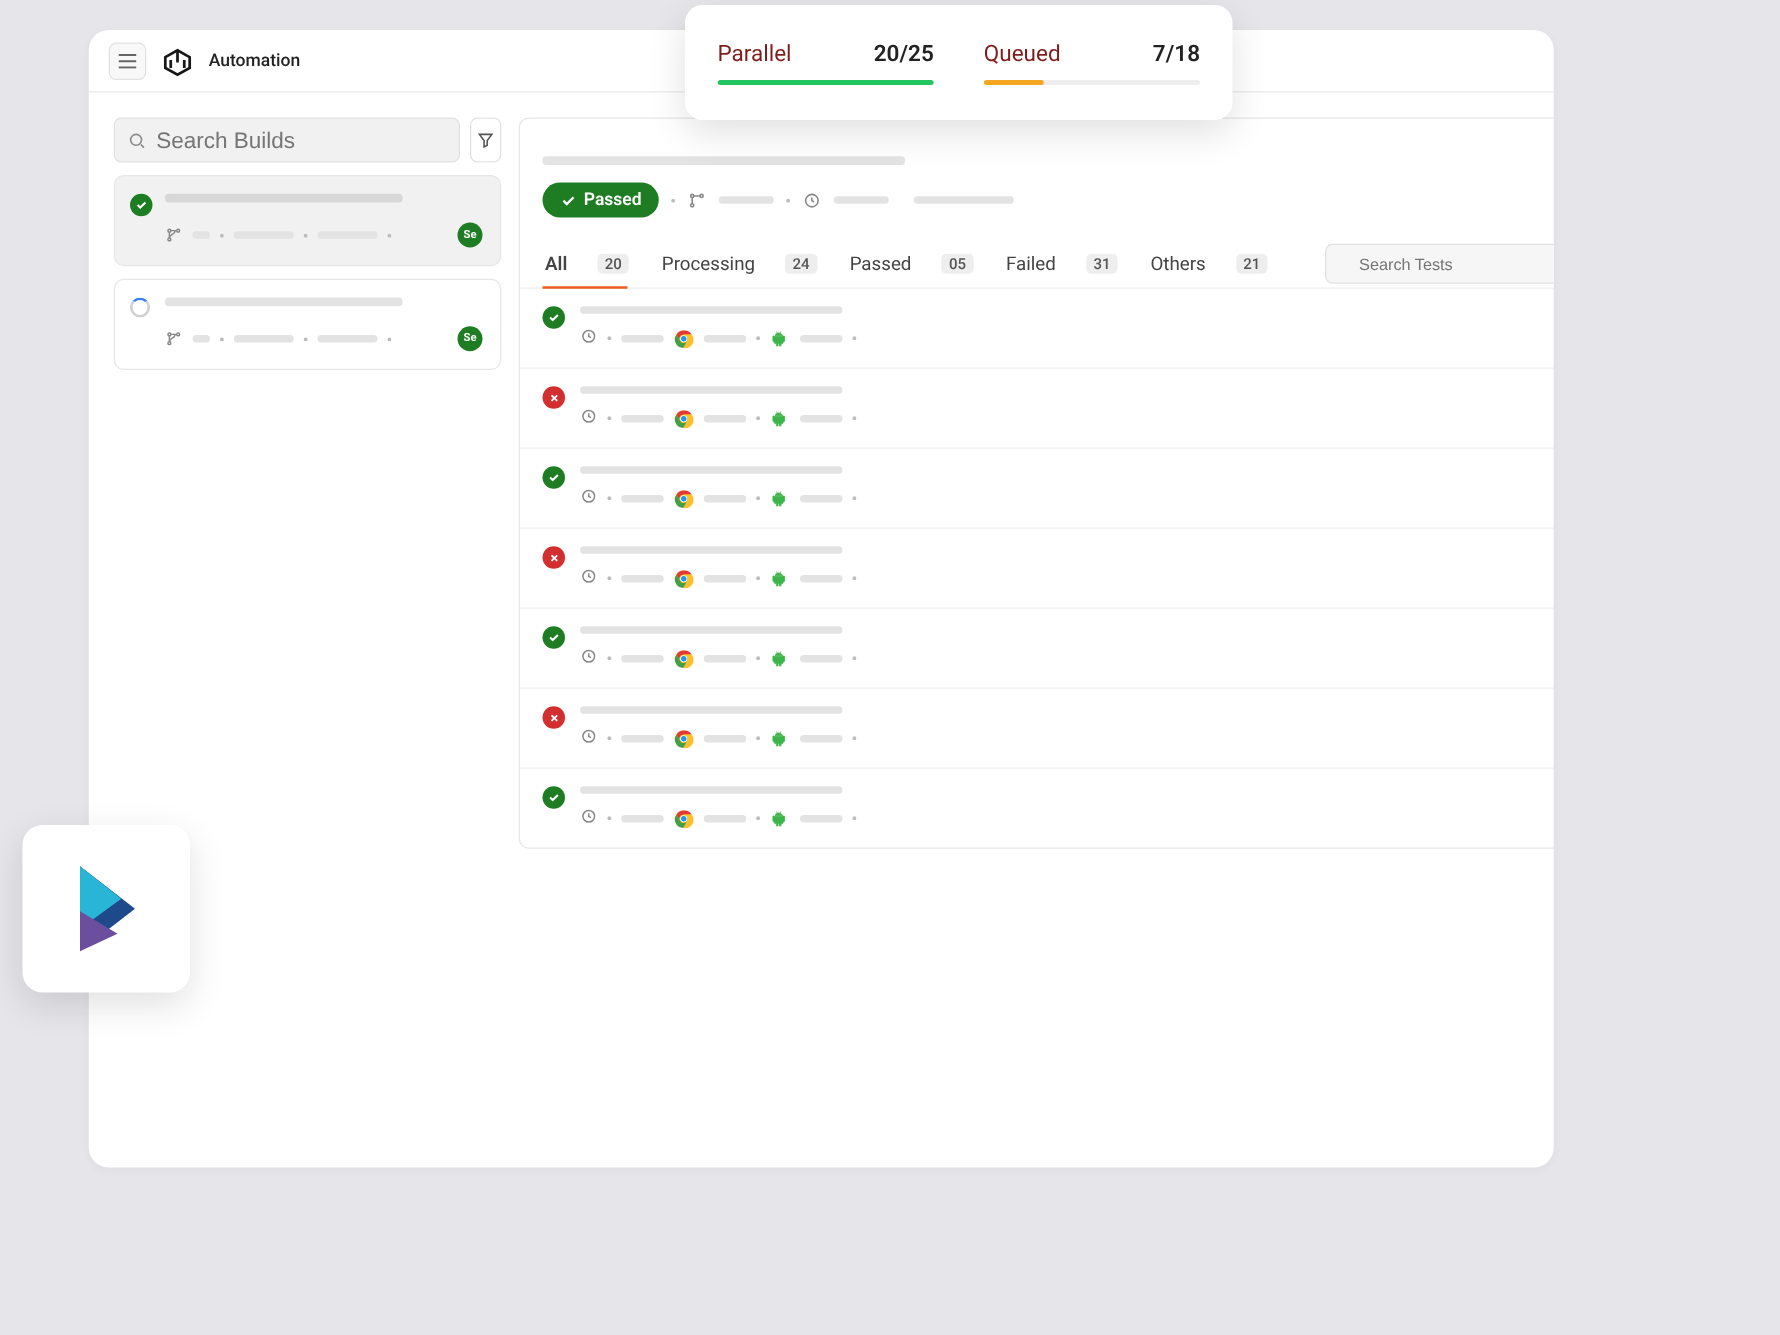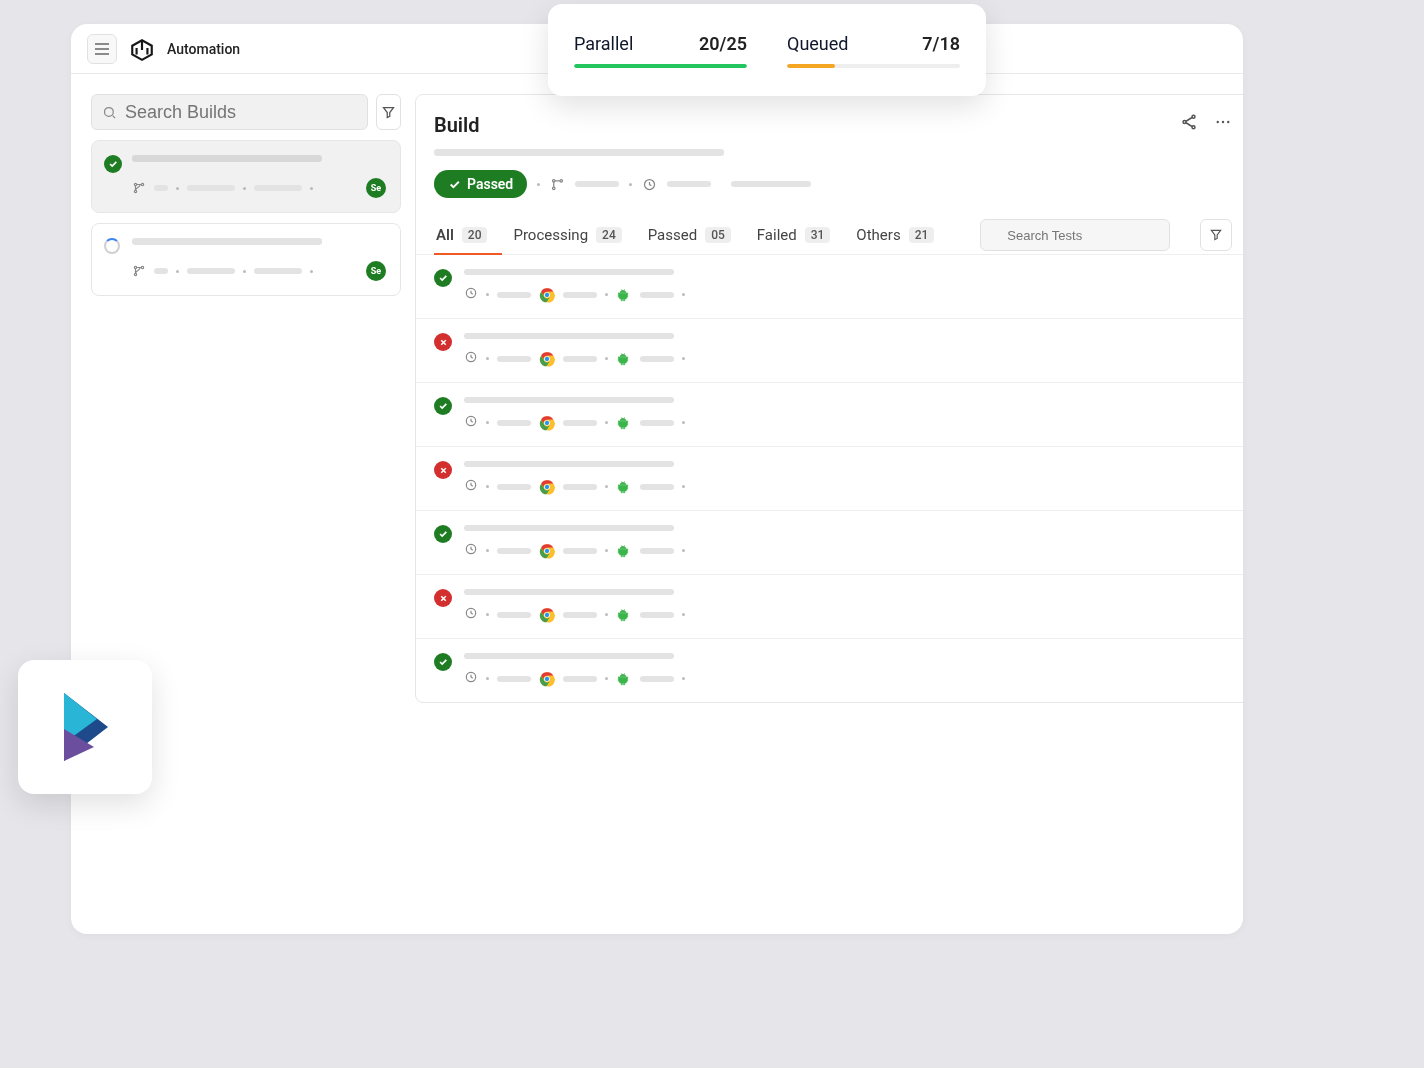--- a/index.html
+++ b/index.html
@@ -35,41 +35,41 @@
 .main { flex:1; border:1px solid #e6e6e6; border-radius:8px; padding:18px 18px 0 18px; display:flex; flex-direction:column; }
 .main-header { display:flex; align-items:flex-start; justify-content:space-between; }
 .main-title { font-size:20px; font-weight:600; color:#222; }
 .main-actions { display:flex; gap:16px; color:#666; }
 .main-actions .icon-btn { cursor:pointer; }
 .main-subtitle { margin-top:12px; }
 .status-row { display:flex; align-items:center; gap:10px; margin-top:14px; }
 .status-pill { background:#1e7d23; color:#fff; border-radius:20px; padding:6px 14px; display:flex; align-items:center; gap:6px; font-size:14px; font-weight:600; }
 
 .tabs-row { display:flex; align-items:center; gap:22px; border-bottom:1px solid #eee; margin-top:18px; margin-left:-18px; margin-right:-18px; padding:0 18px; position:relative;}
-.tab { padding:10px 2px; font-size:15px; color:#444; display:flex; align-items:center; gap:8px; cursor:pointer; }
+.tab { padding:10px 2px; font-size:15px; color:#444; display:flex; align-items:center; gap:24px; cursor:pointer; }
 .tab.active { font-weight:600; }
 .tab.active::after { content:""; position:absolute; bottom:-1px; height:2px; background:#f05923; width:68px; left:18px; }
 .count-badge { background:#eee; color:#555; border-radius:4px; padding:1px 6px; font-size:12px; font-weight:500; }
 .tabs-spacer { flex:1; }
 .tests-search { height:32px; width:190px; background:#f6f6f6; border:1px solid #e1e1e1; border-radius:6px; display:flex; align-items:center; padding:0 20px; gap:6px; }
 .tests-search input { border:none; background:transparent; outline:none; flex:1; font-size:13px; }
 .tabs-filter { width:32px; height:32px; border:1px solid #e1e1e1; border-radius:6px; display:flex; align-items:center; justify-content:center; cursor:pointer; margin-left:8px; }
 
 .test-list { margin-left:-18px; margin-right:-18px; }
 .test-row { border-bottom:1px solid #eee; padding:14px 18px; display:flex; gap:12px; cursor:pointer; }
 .test-row:last-child { border-bottom:none; }
 .status-fail { background:#d32f2f; }
 .test-body { flex:1; display:flex; flex-direction:column; gap:10px; }
 .meta-row { display:flex; align-items:center; gap:8px; }
 .chrome-icon, .android-icon { width:16px; height:16px; flex-shrink:0; }
 
 .float-stats { position:absolute; left:548px; top:4px; width:438px; height:92px; background:#fff; border-radius:14px; box-shadow:0 10px 30px rgba(0,0,0,0.12); display:flex; align-items:center; padding:0 26px; gap:40px; }
 .stat { flex:1; }
 .stat-top { display:flex; justify-content:space-between; font-size:18px; }
-.stat-label { color:#0f172a; }
+.stat-label { color:#7f1d1d; }
 .stat-value { font-weight:600; color:#222; }
 .bar-track { height:4px; background:#eee; border-radius:2px; margin-top:10px; overflow:hidden; }
 .bar-fill { height:100%; border-radius:2px; }
 
 .float-logo { position:absolute; left:18px; top:660px; width:134px; height:134px; background:#fff; border-radius:16px; box-shadow:0 10px 30px rgba(0,0,0,0.12); display:flex; align-items:center; justify-content:center; }
 </style>
 </head>
 <body>
 
 <div class="app-window">
@@ -154,40 +154,20 @@
             <div class="skel skel-light" style="width:48px;"></div>
             <span class="dot"></span>
             <div style="flex:1"></div>
             <div class="se-badge">Se</div>
           </div>
         </div>
       </div>
     </div>
 
     <div class="main">
-      <div class="main-header">
-        <div class="main-title">Build</div>
-        <div class="main-actions">
-          <span class="icon-btn">
-            <svg width="18" height="18" viewBox="0 0 24 24" fill="none" stroke="#555" stroke-width="2">
-                <circle cx="18" cy="5" r="2"></circle>
-                <circle cx="6" cy="12" r="2"></circle>
-                <circle cx="18" cy="19" r="2"></circle>
-                <path d="M8 11l8-5M8 13l8 5"></path>
-              </svg>
-          </span>
-          <span class="icon-btn">
-            <svg width="18" height="18" viewBox="0 0 24 24" fill="#555">
-                <circle cx="5" cy="12" r="1.6"></circle>
-                <circle cx="12" cy="12" r="1.6"></circle>
-                <circle cx="19" cy="12" r="1.6"></circle>
-              </svg>
-          </span>
-        </div>
-      </div>
       <div class="main-subtitle">
           <div class="skel skel-light" style="width:290px;height:7px;"></div>
         </div>
 
       <div class="status-row">
         <div class="status-pill">
           <svg width="13" height="13" viewBox="0 0 24 24" fill="none" stroke="#fff" stroke-width="3.5">
               <path d="M5 12l5 5L20 7"></path>
             </svg>
           <span>Passed</span>

